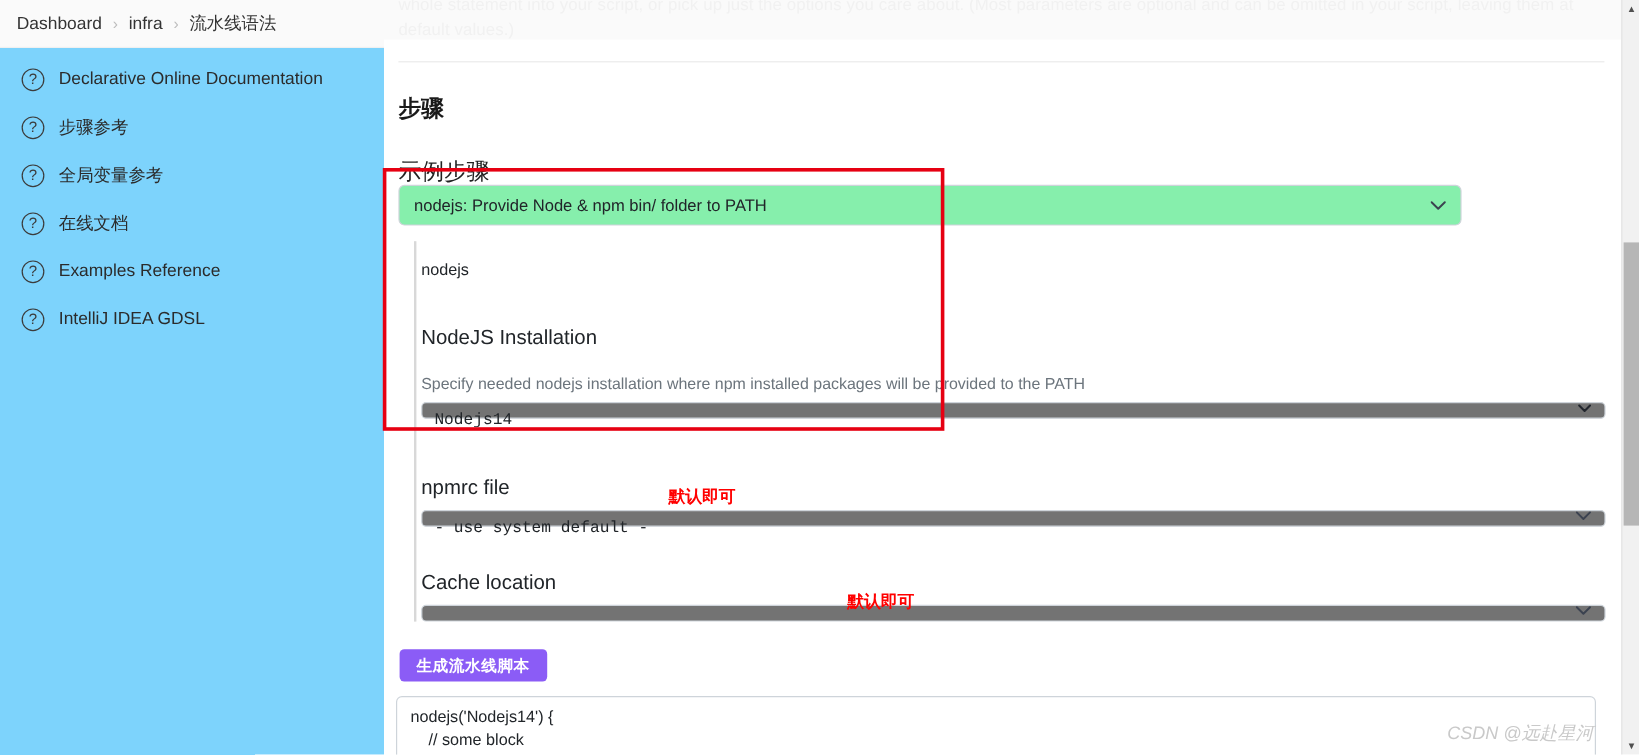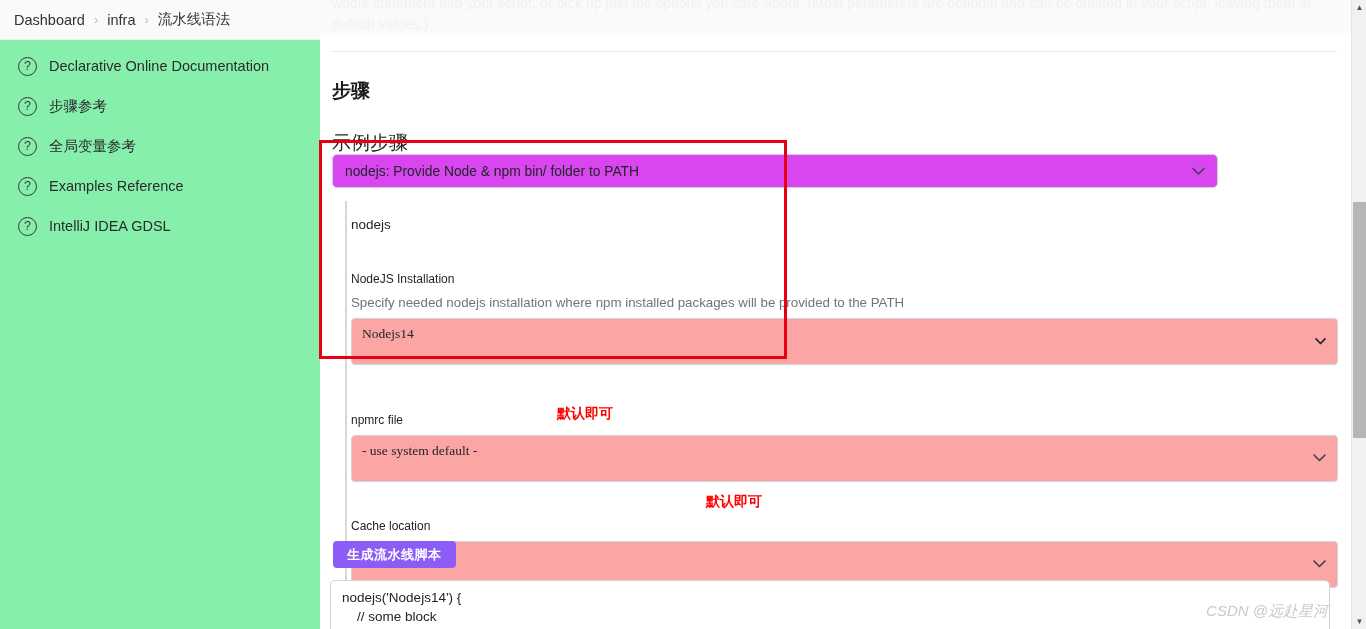--- a/index.html
+++ b/index.html
@@ -78,21 +78,21 @@
     margin: 0 9px;
     user-select: none;
   }
 
   
   .sidebar {
     position: absolute;
     left: 0; top: 40px;
     width: 320px;
     height: 589px;
-    background: #86efac;
+    background: #7dd3fc;
     padding-top: 6px;
     z-index: 3;
   }
   .nav-item {
     display: flex;
     align-items: center;
     gap: 12px;
     height: 40px;
     padding-left: 18px;
     cursor: pointer;
@@ -151,21 +151,21 @@
     white-space: nowrap;
   }
 
   
   .step-select {
     position: absolute;
     left: 12px; top: 154px;
     width: 886px; height: 34px;
     border: 1px solid #ced4da;
     border-radius: 5px;
-    background: #d946ef;
+    background: #86efac;
     display: flex;
     align-items: center;
     padding: 0 12px;
     font-size: 13.8px;
     color: #212529;
     cursor: pointer;
   }
   .step-select .chev {
     margin-left: auto;
     color: #3b4250;
@@ -179,39 +179,39 @@
     border-left: 2px solid #d8d8d8;
     padding-left: 4px;
     min-height: 310px;
   }
   .panel-heading {
     font-size: 13.5px;
     color: #212529;
     margin: 16px 0 0 0;
   }
   .group-title {
-    font-size: 12px;
+    font-size: 17px;
     color: #212529;
     margin: 40px 0 0 0;
   }
   .group-desc {
     font-size: 13.3px;
     color: #6c757d;
-    margin: 9px 0 0 0;
+    margin: 20px 0 0 0;
   }
 
   select.ctrl, div.ctrl {
     display: block;
     width: 100%;
-    height: 47px;
+    height: 14px;
     margin-top: 8px;
     border: 1px solid #ced4da;
     border-radius: 4px;
-    background: #fca5a5;
-    font-family: Liberation Serif, serif;
+    background: #737373;
+    font-family: Liberation Mono, monospace;
     font-size: 13.5px;
     color: #212529;
     padding: 0 10px;
     line-height: 29px;
     position: relative;
     cursor: pointer;
     -webkit-appearance: none;
     appearance: none;
   }
   div.ctrl .chev {
@@ -351,20 +351,24 @@
     <div class="nav-item">
       <span class="qicon"></span>
       <span class="nav-label">步骤参考</span>
     </div>
     <div class="nav-item">
       <span class="qicon"></span>
       <span class="nav-label">全局变量参考</span>
     </div>
     <div class="nav-item">
       <span class="qicon"></span>
+      <span class="nav-label">在线文档</span>
+    </div>
+    <div class="nav-item">
+      <span class="qicon"></span>
       <span class="nav-label">Examples Reference</span>
     </div>
     <div class="nav-item">
       <span class="qicon"></span>
       <span class="nav-label">IntelliJ IDEA GDSL</span>
     </div>
   </div>
 
   <div class="main">
     <div class="main-divider"></div>

